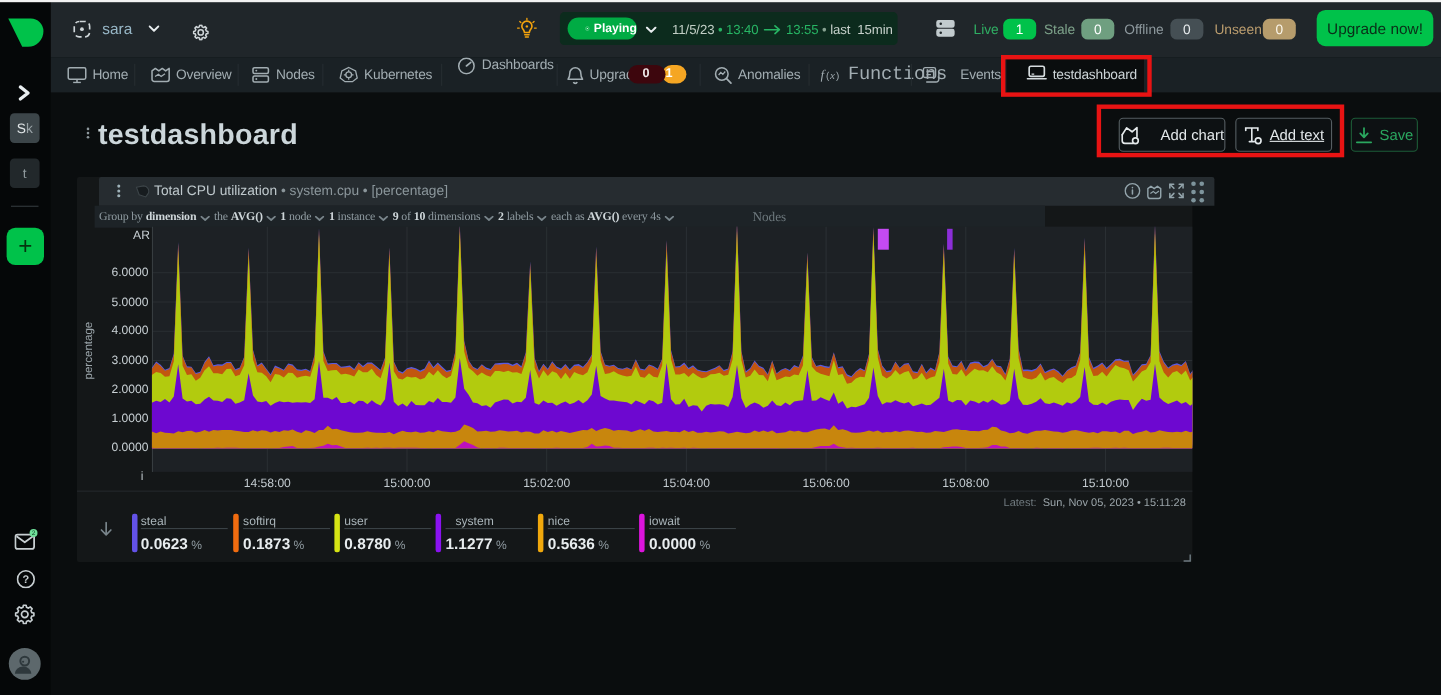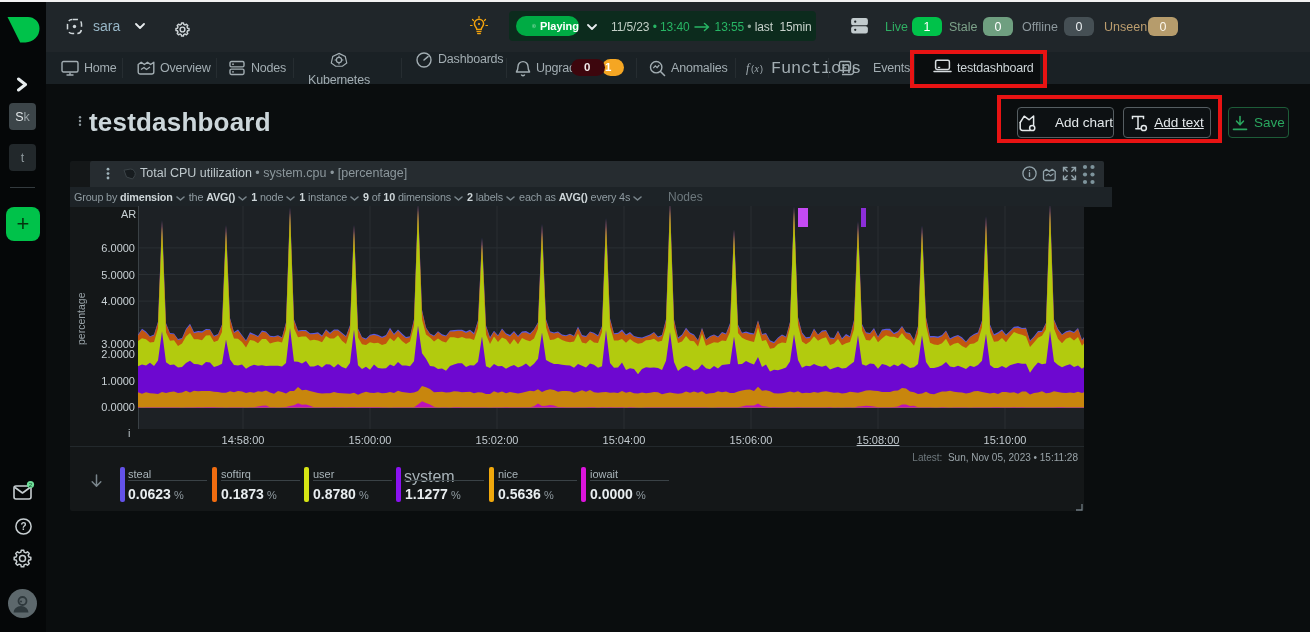--- a/index.html
+++ b/index.html
@@ -68,20 +68,21 @@
       </svg>
     </div>
   <div class="abs" style="left:839px;top:20px;color:#2fae63;font-size:12.5px;">Live</div>
   <div class="abs" style="left:866px;top:17px;width:30px;height:19px;background:#00c24a;border-radius:6px;color:#fff;font-size:12.5px;display:flex;align-items:center;justify-content:center;">1</div>
   <div class="abs" style="left:903px;top:20px;color:#7da28a;font-size:12.5px;">Stale</div>
   <div class="abs" style="left:937px;top:17px;width:30px;height:19px;background:#6f9f80;border-radius:6px;color:#fff;font-size:12.5px;display:flex;align-items:center;justify-content:center;">0</div>
   <div class="abs" style="left:976px;top:20px;color:#8d989d;font-size:12.5px;">Offline</div>
   <div class="abs" style="left:1018px;top:17px;width:30px;height:19px;background:#454f54;border-radius:6px;color:#e8ecee;font-size:12.5px;display:flex;align-items:center;justify-content:center;">0</div>
   <div class="abs" style="left:1058px;top:20px;color:#bb9d6e;font-size:12.5px;">Unseen</div>
   <div class="abs" style="left:1102px;top:17px;width:30px;height:19px;background:#b69c6c;border-radius:6px;color:#fbf6ea;font-size:12.5px;display:flex;align-items:center;justify-content:center;">0</div>
+  <div class="abs" style="left:1151px;top:9px;width:106px;height:33px;background:#00c24a;border-radius:8px;color:#0a2e18;font-size:14px;display:flex;align-items:center;justify-content:center;">Upgrade now!</div>
 </div>
 
 <div class="abs" style="left:46px;top:52px;width:1264px;height:32px;background:#1a2125;">
   <div style="position:absolute;left:15px;top:0;height:32px;display:flex;align-items:center;gap:5px;">
       <span style="display:flex">
         <svg width="18" height="16" viewBox="0 0 18 16" style="">
           <rect x="1" y="1.5" width="16" height="10.5" rx="1.5" fill="none" stroke="#a2adb2" stroke-width="1.4"></rect>
           <path d="M9 12.5v2.2M5.5 15h7" stroke="#a2adb2" stroke-width="1.4"></path>
         </svg>
       </span>
@@ -103,21 +104,21 @@
         <svg width="18" height="16" viewBox="0 0 18 16" style="">
           <rect x="2" y="1.5" width="14" height="5.4" rx="1.4" fill="none" stroke="#a2adb2" stroke-width="1.4"></rect>
           <rect x="2" y="9.1" width="14" height="5.4" rx="1.4" fill="none" stroke="#a2adb2" stroke-width="1.4"></rect>
           <circle cx="5" cy="4.2" r="0.9" fill="#a2adb2"></circle>
           <circle cx="5" cy="11.8" r="0.9" fill="#a2adb2"></circle>
         </svg>
       </span>
       <span style="color:#a2adb2;font-size:12.5px;letter-spacing:-0.2px;">Nodes</span>
     </div>
   <div style="position:absolute;left:247px;top:6px;width:1px;height:20px;background:#262d31;"></div>
-  <div style="position:absolute;left:262px;top:0;height:32px;display:flex;align-items:center;gap:5px;flex-direction:column;">
+  <div style="position:absolute;left:262px;top:0;height:32px;display:flex;align-items:center;gap:5px;">
       <span style="display:flex">
         <svg width="18" height="16" viewBox="0 0 18 16" style="">
           <path d="M9 1 L15.8 4.4 L17.4 11.4 L12.7 15 L5.3 15 L0.6 11.4 L2.2 4.4 Z" fill="none" stroke="#a2adb2" stroke-width="1.3" transform="scale(0.92) translate(0.8,0.5)"></path>
           <circle cx="9" cy="8" r="2.6" fill="none" stroke="#a2adb2" stroke-width="1.2"></circle>
           <path d="M9 3.4v2M4.6 8h2M11.4 8h2M9 10.6v2" stroke="#a2adb2" stroke-width="1.1"></path>
         </svg>
       </span>
       <span style="color:#a2adb2;font-size:12.5px;letter-spacing:-0.2px;">Kubernetes</span>
     </div>
   <div style="position:absolute;left:355px;top:6px;width:1px;height:20px;background:#262d31;"></div>
@@ -315,21 +316,21 @@
           <circle cx="3.0" cy="3.0" r="2.1" fill="#7e949c"></circle>
           <circle cx="10.5" cy="3.0" r="2.1" fill="#7e949c"></circle>
           <circle cx="3.0" cy="10.5" r="2.1" fill="#7e949c"></circle>
           <circle cx="10.5" cy="10.5" r="2.1" fill="#7e949c"></circle>
           <circle cx="3.0" cy="18.0" r="2.1" fill="#7e949c"></circle>
           <circle cx="10.5" cy="18.0" r="2.1" fill="#7e949c"></circle>
         </svg>
       </div>
   </div>
 
-  <div class="abs" style="left:0;top:26px;width:1042px;height:20px;background:#1d2327;">
+  <div class="abs" style="left:16px;top:26px;width:864px;height:20px;background:#1d2327;font-family:Liberation Serif, serif;">
     <div class="abs" style="left:4px;top:4px;font-size:10.8px;white-space:nowrap;color:#8f9ba1;display:flex;align-items:center;letter-spacing:-0.15px;">
       <span>Group by&nbsp;</span>
         <b style="color:#ced6d9;">dimension</b>
         <span style="display:inline-flex;margin:2px 4px 0 3px;">
           <svg width="9" height="5" viewBox="0 0 9 5" style="">
             <path d="M1 1 L4.5 4 L8 1" fill="none" stroke="#79858b" stroke-width="1.6" stroke-linecap="round" stroke-linejoin="round"></path>
           </svg>
         </span>
         <span>the&nbsp;</span>
         <b style="color:#ced6d9;">AVG()</b>
@@ -404,33 +405,33 @@
         <polygon points="0,201.5 0,186.2 4,187.8 8,186.3 12,187.3 16,187.6 20,188.1 24,186.0 28,187.0 32,185.9 36,185.6 40,187.1 44,186.5 48,184.8 52,186.4 56,184.8 60,185.3 64,185.0 68,184.9 72,185.0 76,185.7 80,186.0 84,186.7 88,186.7 92,185.2 96,186.3 100,185.1 104,185.6 108,187.1 112,185.9 116,186.8 120,185.2 124,185.7 128,184.5 132,186.6 136,187.7 140,185.1 144,186.1 148,187.6 152,185.0 156,185.0 160,181.1 164,184.3 168,183.7 172,185.1 176,186.0 180,187.0 184,187.5 188,187.3 192,187.2 196,186.1 200,186.9 204,187.3 208,187.5 212,187.7 216,186.8 220,188.7 224,187.0 228,185.7 232,186.7 236,186.9 240,186.3 244,187.3 248,187.1 252,186.0 256,187.0 260,184.8 264,186.0 268,186.5 272,187.0 276,186.5 280,184.9 284,179.9 288,181.2 292,183.1 296,186.2 300,186.0 304,185.7 308,186.5 312,186.2 316,185.2 320,185.6 324,186.3 328,186.1 332,185.7 336,187.2 340,186.2 344,186.4 348,188.1 352,188.0 356,185.2 360,186.8 364,185.6 368,187.2 372,185.9 376,186.8 380,187.6 384,186.7 388,185.8 392,184.8 396,185.2 400,183.2 404,185.9 408,184.3 412,183.2 416,184.0 420,185.7 424,184.9 428,185.1 432,185.3 436,186.8 440,185.7 444,184.2 448,185.7 452,184.0 456,186.2 460,186.8 464,186.3 468,185.9 472,186.8 476,186.4 480,186.9 484,185.0 488,186.7 492,185.7 496,187.3 500,187.5 504,186.4 508,187.2 512,186.7 516,186.1 520,186.2 524,188.2 528,187.3 532,186.5 536,187.2 540,187.8 544,187.3 548,185.4 552,186.7 556,185.4 560,186.7 564,185.3 568,187.9 572,187.3 576,187.0 580,185.3 584,186.2 588,185.6 592,186.9 596,186.9 600,185.6 604,184.4 608,183.7 612,183.6 616,184.9 620,180.7 624,184.8 628,184.3 632,185.3 636,187.2 640,187.4 644,187.2 648,186.4 652,185.4 656,186.4 660,185.3 664,187.3 668,186.7 672,186.9 676,185.9 680,186.7 684,185.7 688,185.3 692,186.0 696,186.8 700,186.4 704,187.4 708,187.1 712,185.8 716,186.2 720,186.8 724,185.7 728,184.5 732,184.3 736,184.8 740,184.9 744,185.9 748,185.9 752,186.1 756,184.8 760,184.6 764,181.9 768,182.4 772,185.4 776,186.2 780,187.9 784,187.4 788,185.8 792,187.7 796,188.3 800,186.8 804,185.6 808,185.5 812,184.8 816,185.7 820,186.3 824,186.6 828,187.5 832,186.7 836,185.3 840,184.9 844,185.9 848,186.8 852,187.4 856,186.8 860,187.9 864,186.0 868,186.0 872,186.8 876,186.3 880,187.8 884,185.6 888,185.6 892,188.6 896,187.1 900,186.5 904,185.2 908,187.2 912,186.8 916,185.2 920,186.0 924,186.8 928,186.9 932,186.4 936,186.9 940,185.7 944,186.9 948,185.8 946,201.5" fill="#c8860d"></polygon>
         <polygon points="0,201.5 0,201.1 4,201.4 8,201.2 12,201.2 16,201.3 20,201.3 24,201.2 28,201.3 32,201.2 36,201.2 40,201.3 44,201.4 48,201.2 52,201.3 56,201.2 60,201.1 64,201.2 68,201.0 72,201.1 76,201.1 80,201.3 84,201.2 88,201.4 92,201.2 96,201.2 100,201.2 104,201.3 108,201.4 112,201.2 116,201.2 120,200.4 124,199.8 128,199.4 132,201.3 136,201.3 140,201.4 144,201.3 148,201.0 152,200.0 156,199.2 160,197.3 164,198.7 168,198.6 172,199.8 176,201.2 180,201.2 184,201.2 188,201.3 192,201.3 196,201.1 200,201.3 204,201.1 208,201.2 212,201.1 216,201.1 220,201.2 224,201.1 228,201.1 232,201.0 236,201.1 240,201.1 244,201.2 248,201.2 252,201.4 256,201.3 260,201.2 264,201.3 268,201.3 272,201.3 276,201.3 280,198.4 284,195.2 288,196.9 292,198.6 296,200.8 300,201.4 304,201.2 308,201.3 312,201.4 316,201.1 320,201.1 324,201.2 328,201.2 332,201.2 336,201.2 340,201.2 344,201.2 348,201.2 352,201.4 356,201.2 360,201.3 364,201.2 368,201.1 372,201.3 376,201.2 380,201.2 384,201.3 388,201.3 392,201.3 396,200.3 400,197.5 404,199.9 408,199.7 412,199.1 416,199.5 420,201.1 424,201.1 428,201.2 432,201.3 436,201.2 440,201.2 444,201.2 448,201.2 452,201.1 456,201.1 460,201.4 464,201.1 468,201.2 472,201.1 476,201.2 480,201.2 484,201.1 488,201.4 492,201.1 496,201.2 500,201.4 504,201.4 508,201.3 512,201.3 516,201.2 520,201.2 524,201.3 528,201.2 532,201.3 536,201.2 540,201.2 544,201.2 548,201.2 552,201.2 556,201.3 560,201.3 564,201.3 568,201.3 572,201.4 576,201.4 580,201.3 584,201.3 588,201.2 592,201.3 596,201.3 600,201.2 604,200.4 608,199.5 612,199.5 616,199.5 620,197.4 624,200.0 628,200.5 632,201.3 636,201.1 640,201.3 644,201.2 648,201.3 652,201.2 656,201.2 660,201.1 664,201.2 668,201.2 672,201.3 676,201.2 680,201.3 684,201.2 688,201.3 692,201.1 696,201.4 700,201.2 704,201.4 708,201.3 712,201.2 716,201.4 720,200.5 724,200.3 728,199.8 732,200.0 736,200.4 740,201.2 744,201.2 748,201.2 752,201.3 756,201.1 760,200.6 764,198.5 768,198.5 772,199.9 776,199.8 780,201.3 784,201.2 788,201.2 792,201.3 796,201.4 800,201.4 804,201.1 808,201.3 812,201.4 816,201.2 820,201.3 824,201.2 828,201.3 832,201.4 836,201.3 840,201.3 844,201.3 848,201.3 852,201.3 856,201.1 860,201.1 864,201.2 868,201.2 872,201.3 876,201.1 880,201.2 884,201.1 888,201.2 892,201.2 896,201.2 900,201.3 904,201.3 908,201.2 912,201.3 916,201.2 920,201.1 924,201.1 928,201.2 932,201.3 936,201.2 940,201.2 944,201.2 948,201.2 946,201.5" fill="#bc10bc"></polygon>
       </svg>
     <div class="abs" style="left:660px;top:2px;width:10px;height:19px;background:#c44af2;"></div>
     <div class="abs" style="left:723px;top:2px;width:5px;height:19px;background:#8c2ed8;"></div>
   </div>
 
   <div class="abs" style="left:0;top:240px;width:65px;text-align:right;color:#c9d1d5;font-size:11px;">0.0000</div>
     <div class="abs" style="left:0;top:214px;width:65px;text-align:right;color:#c9d1d5;font-size:11px;">1.0000</div>
     <div class="abs" style="left:0;top:187px;width:65px;text-align:right;color:#c9d1d5;font-size:11px;">2.0000</div>
-    <div class="abs" style="left:0;top:161px;width:65px;text-align:right;color:#c9d1d5;font-size:11px;margin-top:16px;">3.0000</div>
+    <div class="abs" style="left:0;top:161px;width:65px;text-align:right;color:#c9d1d5;font-size:11px;">3.0000</div>
     <div class="abs" style="left:0;top:134px;width:65px;text-align:right;color:#c9d1d5;font-size:11px;">4.0000</div>
     <div class="abs" style="left:0;top:108px;width:65px;text-align:right;color:#c9d1d5;font-size:11px;">5.0000</div>
     <div class="abs" style="left:0;top:81px;width:65px;text-align:right;color:#c9d1d5;font-size:11px;">6.0000</div>
   <div class="abs" style="left:51px;top:47px;width:14px;text-align:right;color:#c8d0d4;font-size:11px;">AR</div>
   <div class="abs" style="left:58px;top:266px;color:#b8c1c5;font-size:11px;">i</div>
   <div class="abs" style="left:5px;top:184px;transform:rotate(-90deg);transform-origin:0 0;color:#9aa4a9;font-size:10.5px;white-space:nowrap;">percentage</div>
   <div class="abs" style="left:143px;top:273px;width:60px;text-align:center;color:#c3cbd0;font-size:11px;">14:58:00</div>
     <div class="abs" style="left:270px;top:273px;width:60px;text-align:center;color:#c3cbd0;font-size:11px;">15:00:00</div>
     <div class="abs" style="left:397px;top:273px;width:60px;text-align:center;color:#c3cbd0;font-size:11px;">15:02:00</div>
     <div class="abs" style="left:524px;top:273px;width:60px;text-align:center;color:#c3cbd0;font-size:11px;">15:04:00</div>
     <div class="abs" style="left:651px;top:273px;width:60px;text-align:center;color:#c3cbd0;font-size:11px;">15:06:00</div>
-    <div class="abs" style="left:778px;top:273px;width:60px;text-align:center;color:#c3cbd0;font-size:11px;text-decoration:underline;">15:08:00</div>
+    <div class="abs" style="left:778px;top:273px;width:60px;text-align:center;color:#c3cbd0;font-size:11px;">15:08:00</div>
     <div class="abs" style="left:905px;top:273px;width:60px;text-align:center;color:#c3cbd0;font-size:11px;">15:10:00</div>
   <div class="abs" style="right:6px;top:291px;font-size:10px;white-space:nowrap;"><span style="color:#6f797e;">Latest:</span><span style="color:#9aa4a9;">&nbsp; Sun, Nov 05, 2023 • 15:11:28</span></div>
   <div class="abs" style="left:0;top:285px;width:1014px;height:1px;background:#23292c;"></div>
 
   <div class="abs" style="left:21px;top:313px;">
       <svg width="11" height="14" viewBox="0 0 11 14" style="">
         <path d="M5.5 1 v11 M1.2 7.8 L5.5 12.2 L9.8 7.8" fill="none" stroke="#79858b" stroke-width="1.5" stroke-linecap="round" stroke-linejoin="round"></path>
       </svg>
     </div>
   <div class="abs" style="left:50px;top:306px;width:4.5px;height:35px;background:#6352e8;border-radius:2px;"></div>
@@ -439,21 +440,21 @@
 <div class="abs" style="left:58px;top:325px;color:#e8edef;font-size:14px;font-weight:bold;">0.0623<span style="color:#8f9aa0;font-size:11px;font-weight:normal;"> %</span></div>
     <div class="abs" style="left:142px;top:306px;width:4.5px;height:35px;background:#f06c10;border-radius:2px;"></div>
 <div class="abs" style="left:151px;top:307px;color:#a9b4b9;font-size:11px;">softirq</div>
 <div class="abs" style="left:151px;top:319px;width:79px;height:1px;background:#3a4246;"></div>
 <div class="abs" style="left:151px;top:325px;color:#e8edef;font-size:14px;font-weight:bold;">0.1873<span style="color:#8f9aa0;font-size:11px;font-weight:normal;"> %</span></div>
     <div class="abs" style="left:234px;top:306px;width:4.5px;height:35px;background:#d6e414;border-radius:2px;"></div>
 <div class="abs" style="left:243px;top:307px;color:#a9b4b9;font-size:11px;">user</div>
 <div class="abs" style="left:243px;top:319px;width:79px;height:1px;background:#3a4246;"></div>
 <div class="abs" style="left:243px;top:325px;color:#e8edef;font-size:14px;font-weight:bold;">0.8780<span style="color:#8f9aa0;font-size:11px;font-weight:normal;"> %</span></div>
     <div class="abs" style="left:326px;top:306px;width:4.5px;height:35px;background:#8a12f0;border-radius:2px;"></div>
-<div class="abs" style="left:334px;top:307px;color:#a9b4b9;font-size:16px;">system</div>
+<div class="abs" style="left:344px;top:307px;color:#a9b4b9;font-size:11px;">system</div>
 <div class="abs" style="left:335px;top:319px;width:79px;height:1px;background:#3a4246;"></div>
 <div class="abs" style="left:335px;top:325px;color:#e8edef;font-size:14px;font-weight:bold;">1.1277<span style="color:#8f9aa0;font-size:11px;font-weight:normal;"> %</span></div>
     <div class="abs" style="left:419px;top:306px;width:4.5px;height:35px;background:#f0a80c;border-radius:2px;"></div>
 <div class="abs" style="left:428px;top:307px;color:#a9b4b9;font-size:11px;">nice</div>
 <div class="abs" style="left:428px;top:319px;width:79px;height:1px;background:#3a4246;"></div>
 <div class="abs" style="left:428px;top:325px;color:#e8edef;font-size:14px;font-weight:bold;">0.5636<span style="color:#8f9aa0;font-size:11px;font-weight:normal;"> %</span></div>
     <div class="abs" style="left:511px;top:306px;width:4.5px;height:35px;background:#dc14dc;border-radius:2px;"></div>
 <div class="abs" style="left:520px;top:307px;color:#a9b4b9;font-size:11px;">iowait</div>
 <div class="abs" style="left:520px;top:319px;width:79px;height:1px;background:#3a4246;"></div>
 <div class="abs" style="left:520px;top:325px;color:#e8edef;font-size:14px;font-weight:bold;">0.0000<span style="color:#8f9aa0;font-size:11px;font-weight:normal;"> %</span></div>

